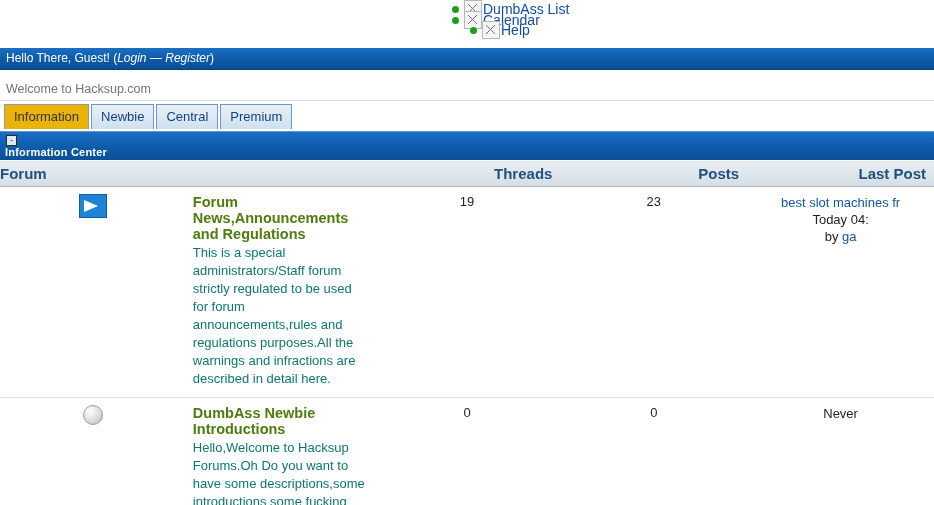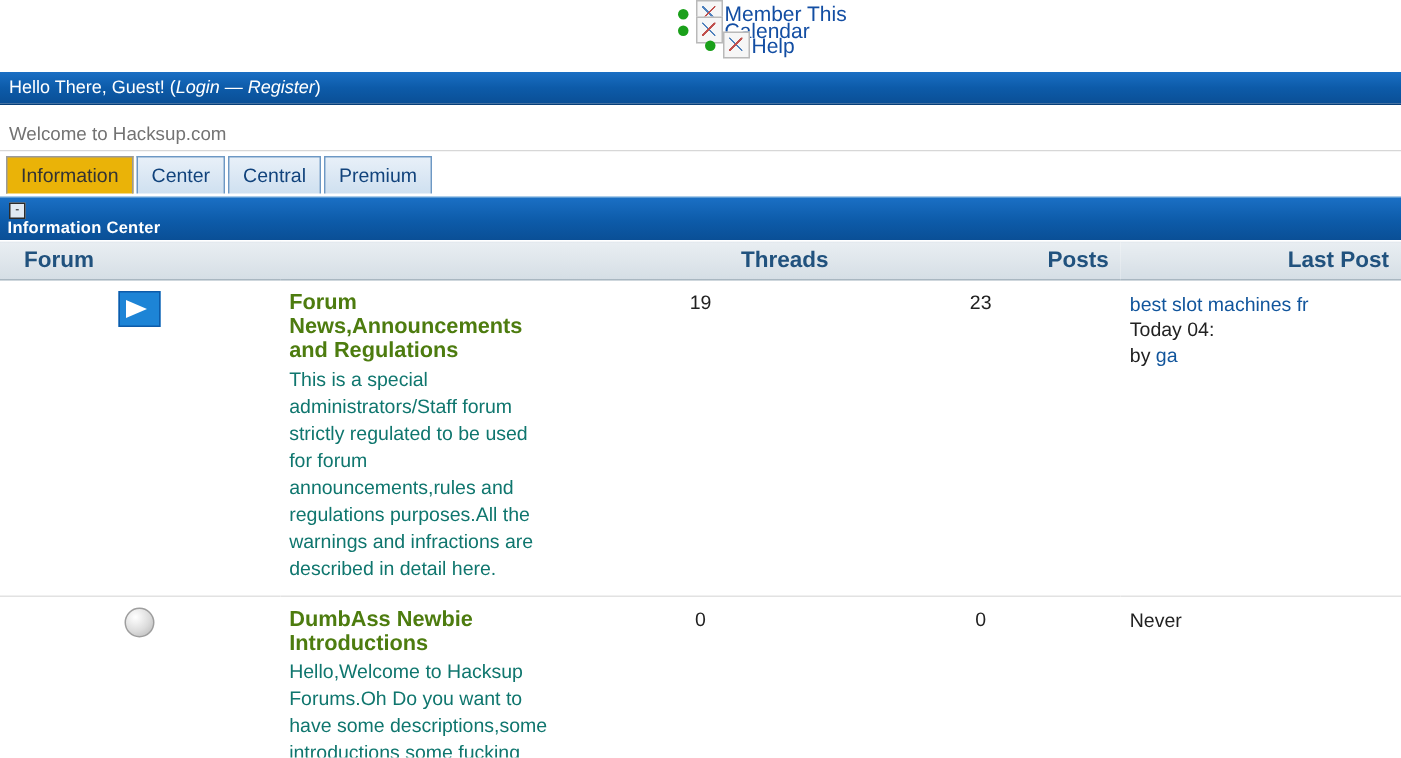--- a/index.html
+++ b/index.html
@@ -170,21 +170,21 @@
     border-top: 1px solid #ffffff;
     font-size: 15px;
     font-weight: bold;
     color: #21527e;
     text-align: right;
     height: 25px;
     padding: 0 8px;
   }
   table.forumtable th.forum-col {
     text-align: left;
-    padding-left: 16px;
+    padding-left: 0;
   }
   table.forumtable td {
     border-bottom: 1px solid #e2e2e2;
     vertical-align: top;
     padding: 7px 6px 9px 6px;
     font-size: 13px;
   }
   td.iconcell {
     width: 42px;
     text-align: center;
@@ -230,41 +230,41 @@
   }
   td.numcell {
     width: 88px;
     text-align: center;
     font-size: 13px;
     color: #222;
     padding-top: 9px;
   }
   td.lastpostcell {
     width: 180px;
-    text-align: left;
+    text-align: center;
     font-size: 13px;
     color: #222;
     padding-top: 9px;
     line-height: 17px;
   }
   td.lastpostcell a {
     color: #11559c;
     text-decoration: none;
   }
   .lastpost-never { color: #222; }
 </style>
 </head>
 <body>
 
 <div class="topnav">
 
   <div class="topnav-item" id="nav-memberlist">
     <span class="topnav-bullet"></span>
     <span class="brokenimg"></span>
-    <span class="topnav-label">Member This</span>
+    <span class="topnav-label">DumbAss List</span>
   </div>
 
   <div class="topnav-item" id="nav-calendar">
     <span class="topnav-bullet"></span>
     <span class="brokenimg"></span>
     <span class="topnav-label">Calendar</span>
   </div>
 
   <div class="topnav-item" id="nav-help">
     <span class="topnav-bullet"></span>
@@ -278,21 +278,21 @@
   <div class="left">
     <span>Hello There, Guest! (</span><a href="#">Login</a><span> — </span><a href="#">Register</a><span>)</span>
   </div>
 </div>
 
 <div class="welcomestrip">
   <div class="welcome-text">Welcome to Hacksup.com</div>
 </div>
 
 <div class="tabbar">
-  <span class="tab active">Information</span><span class="tab">Center</span><span class="tab">Central</span><span class="tab">Premium</span>
+  <span class="tab active">Information</span><span class="tab">Newbie</span><span class="tab">Central</span><span class="tab">Premium</span>
 </div>
 
 <div class="sectionhead">
   <span class="minus">-</span>
   <span class="title">Information Center</span>
 </div>
 
 <table class="forumtable">
   <thead>
     <tr>

